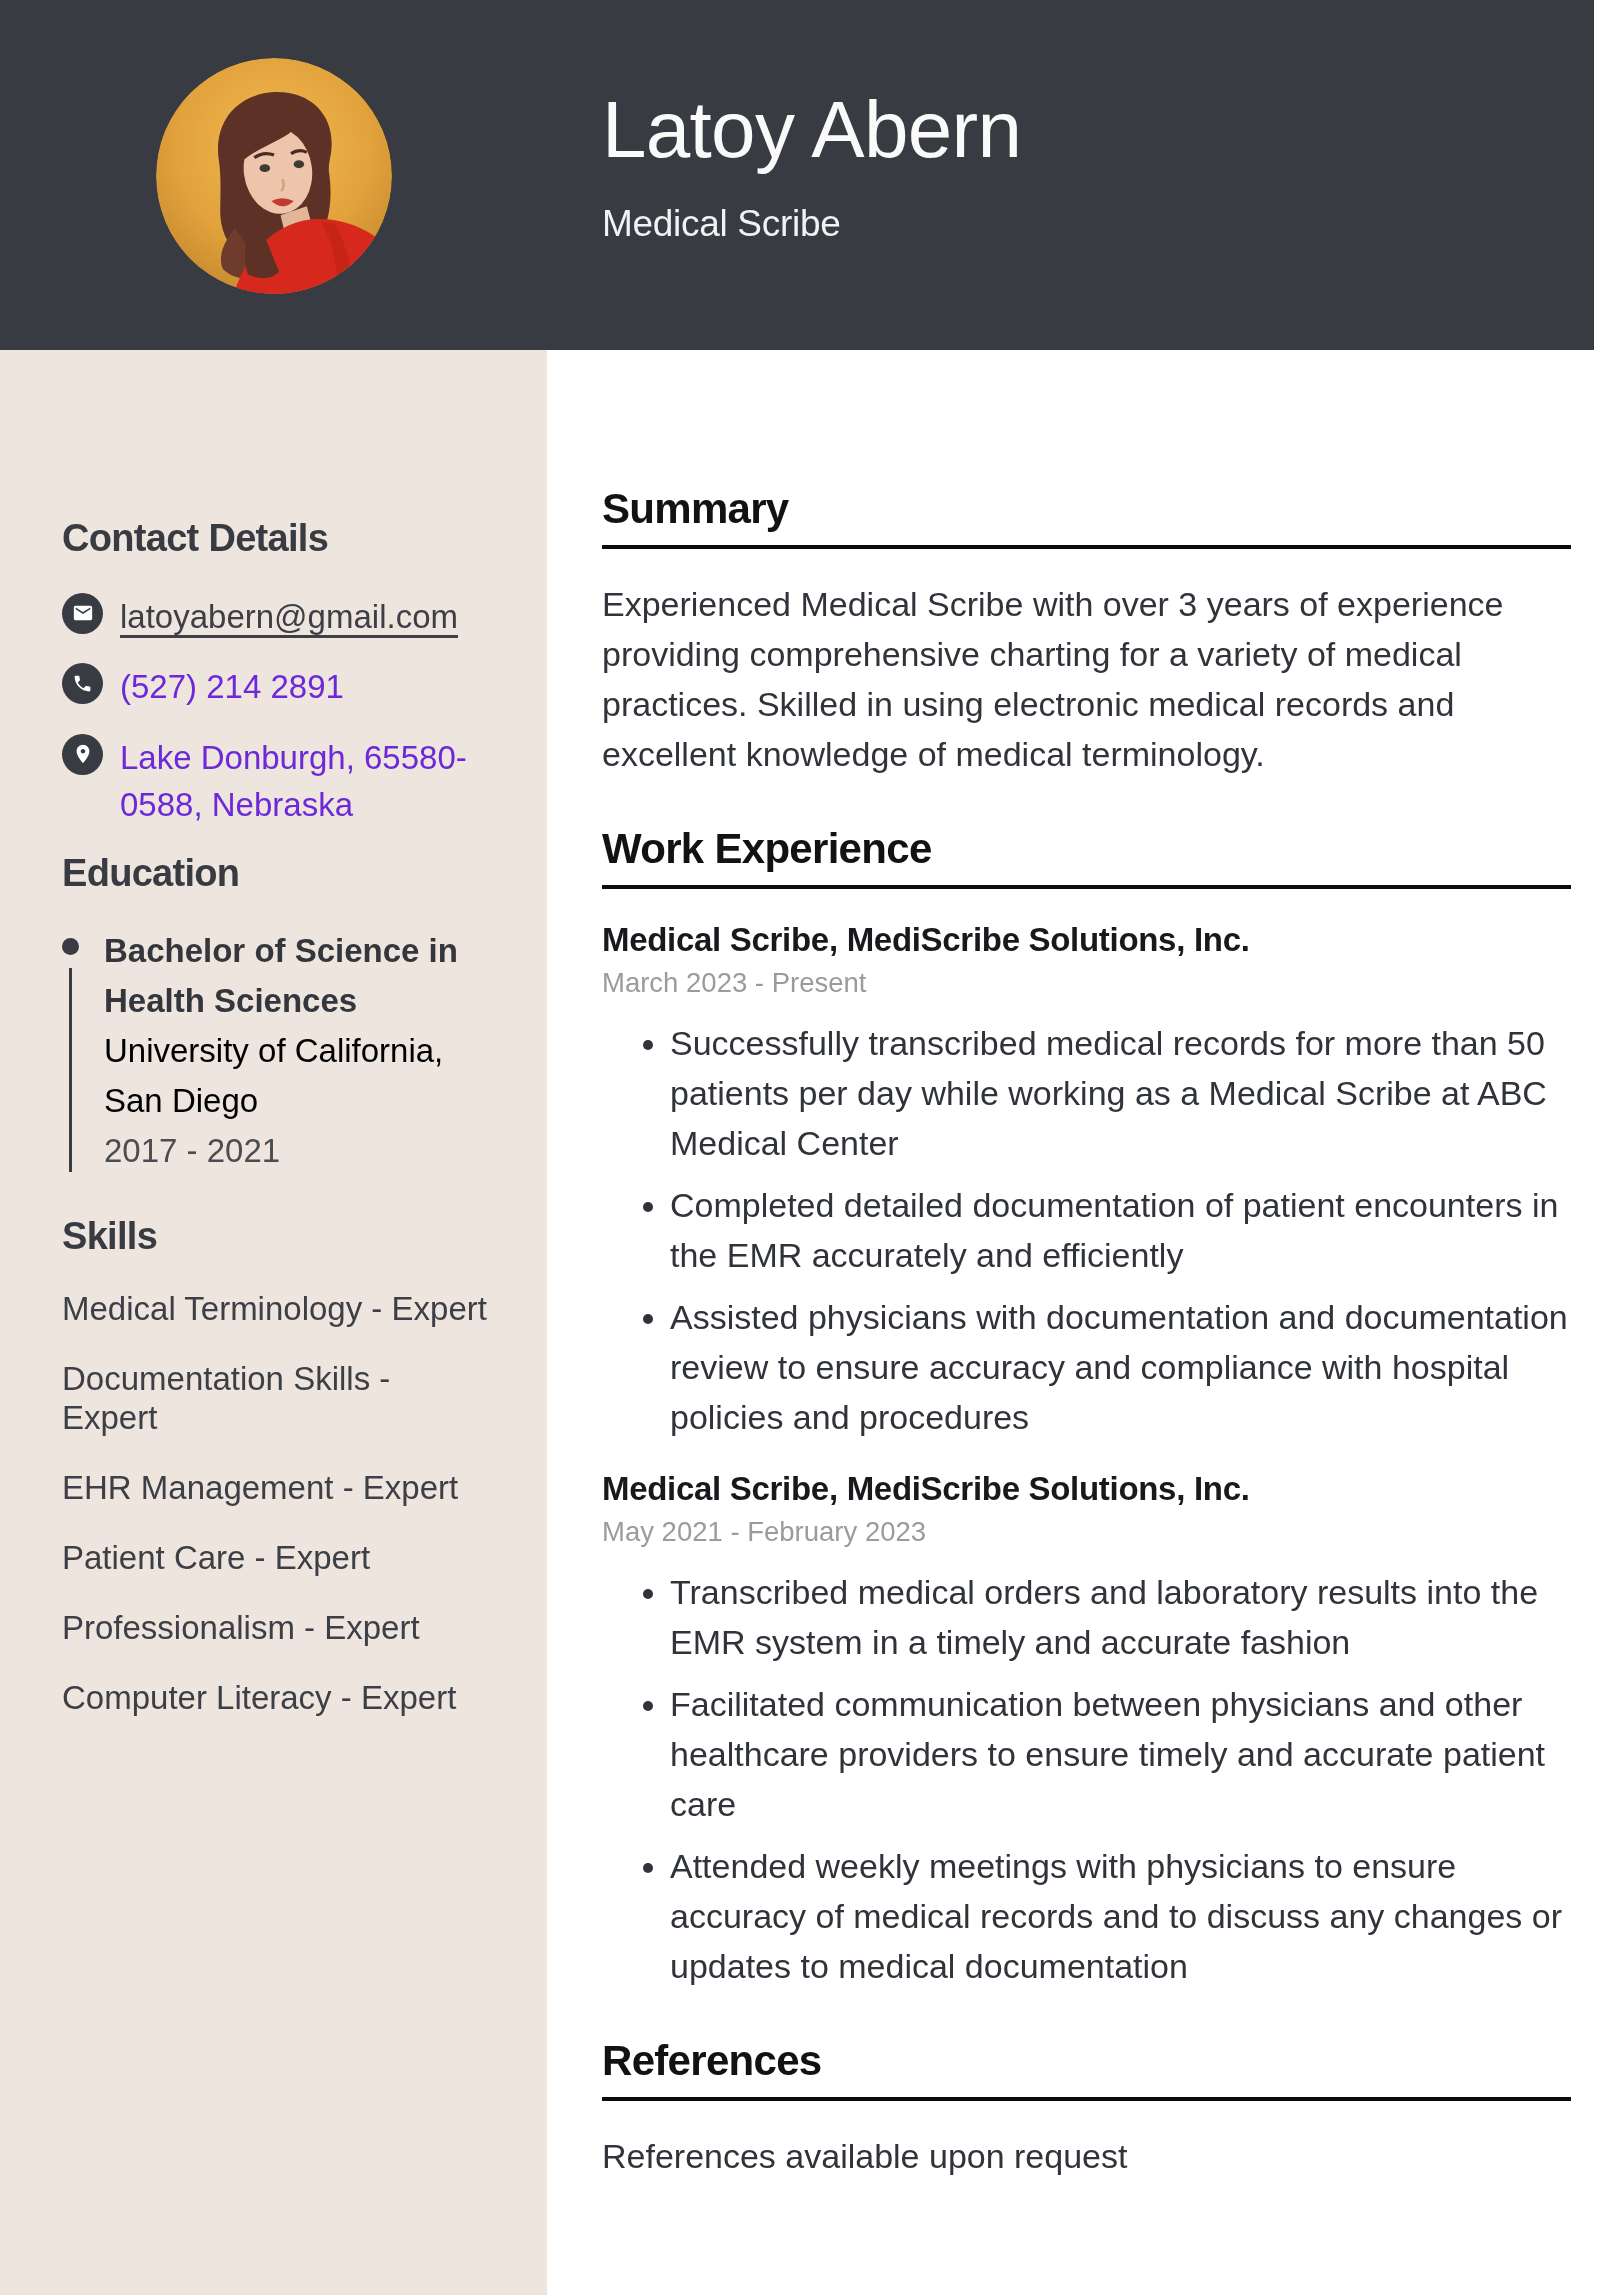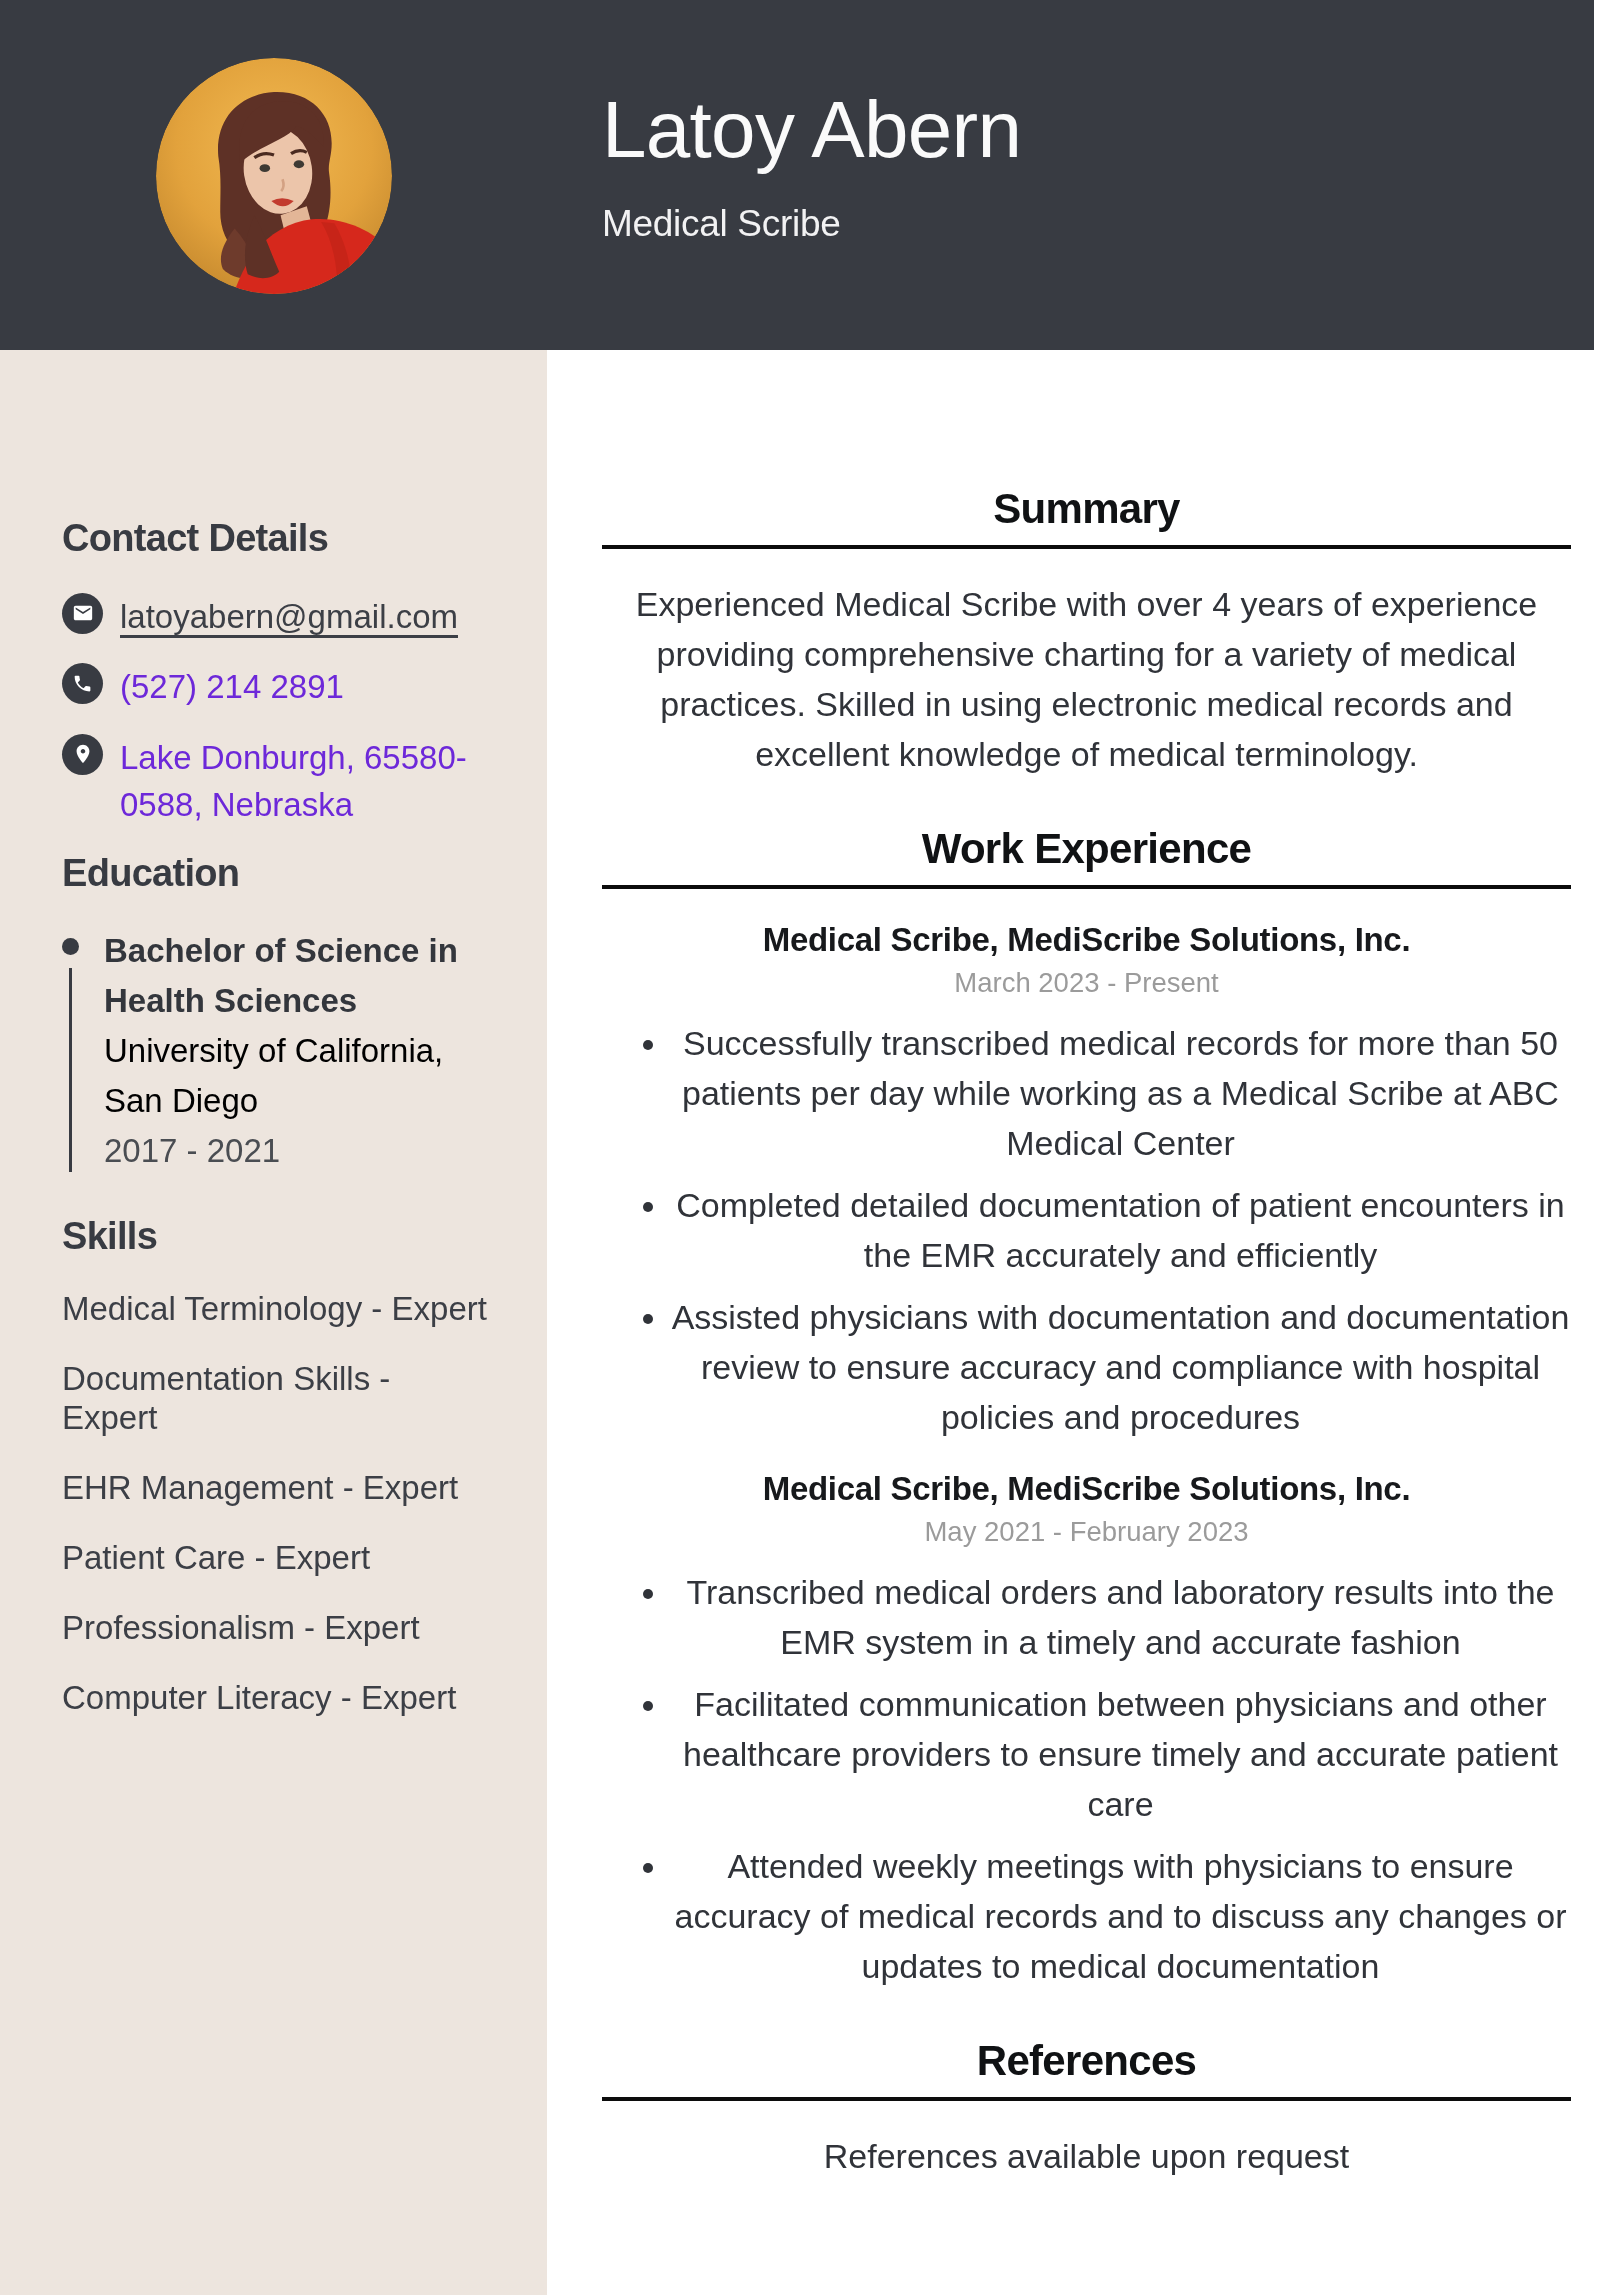--- a/index.html
+++ b/index.html
@@ -34,21 +34,21 @@
   .edu-school{color:#000000;}
   .edu-years{color:#4A4D52;}
 
   .skills-section{margin-top:38px;}
   .skills-list{margin-top:29px;}
   .skill-item{font-size:33px;line-height:39px;margin-bottom:31px;color:#3C3F46;}
 
   
   .main{position:absolute;left:547px;top:350px;width:1076px;box-sizing:border-box;
         padding:135px 52px 0 55px;background:#FFFFFF;}
-  .section{margin-bottom:46px;text-align:center;}
+  .section{margin-bottom:46px;}
   .main-heading{font-size:42px;font-weight:700;color:#101214;letter-spacing:-0.7px;line-height:1.15;margin:0 0 11.8px 0;}
   .rule{height:3.9px;background:#0C0C0C;border:none;margin:0 0 30px 0;}
   .body-text{font-size:34px;line-height:50px;margin:0;color:#303339;}
 
   .job{margin-top:26px;}
   .job:first-of-type{margin-top:0;}
   .job-title{font-size:33px;font-weight:700;color:#17191C;letter-spacing:-0.3px;line-height:1.25;margin:0;}
   .job-dates{font-size:27.5px;color:#9B9B9B;line-height:1.3;margin:5.2px 0 17px 0;}
   .bullets{margin:0;padding-left:68px;}
   .bullets li{font-size:34px;line-height:50px;margin-bottom:11.8px;color:#303339;}
@@ -153,21 +153,21 @@
         <div class="skill-item">Computer Literacy - Expert</div>
       </div>
     </div>
   </div>
 
   <div class="main">
 
     <div class="section">
       <h2 class="main-heading">Summary</h2>
       <hr class="rule">
-      <p class="body-text">Experienced Medical Scribe with over 4 years of experience providing comprehensive charting for a variety of medical practices. Skilled in using electronic medical records and excellent knowledge of medical terminology.</p>
+      <p class="body-text">Experienced Medical Scribe with over 3 years of experience providing comprehensive charting for a variety of medical practices. Skilled in using electronic medical records and excellent knowledge of medical terminology.</p>
     </div>
 
     <div class="section">
       <h2 class="main-heading">Work Experience</h2>
       <hr class="rule">
 
       <div class="job">
         <h3 class="job-title">Medical Scribe, MediScribe Solutions, Inc.</h3>
         <div class="job-dates">March 2023 - Present</div>
         <ul class="bullets">

